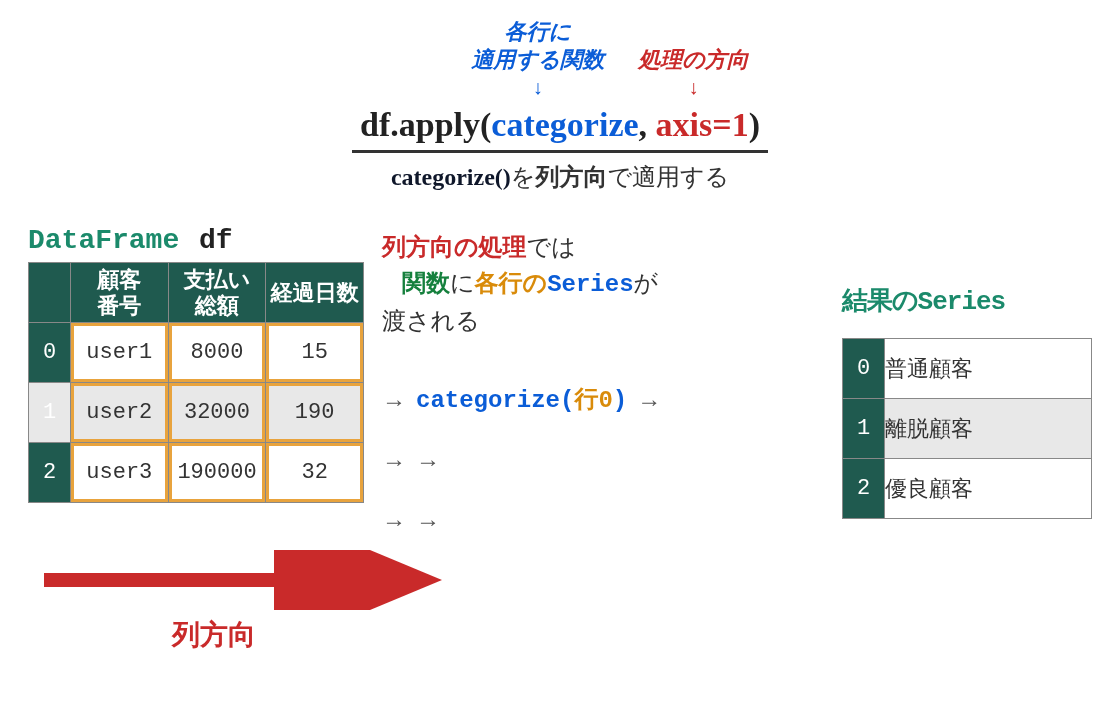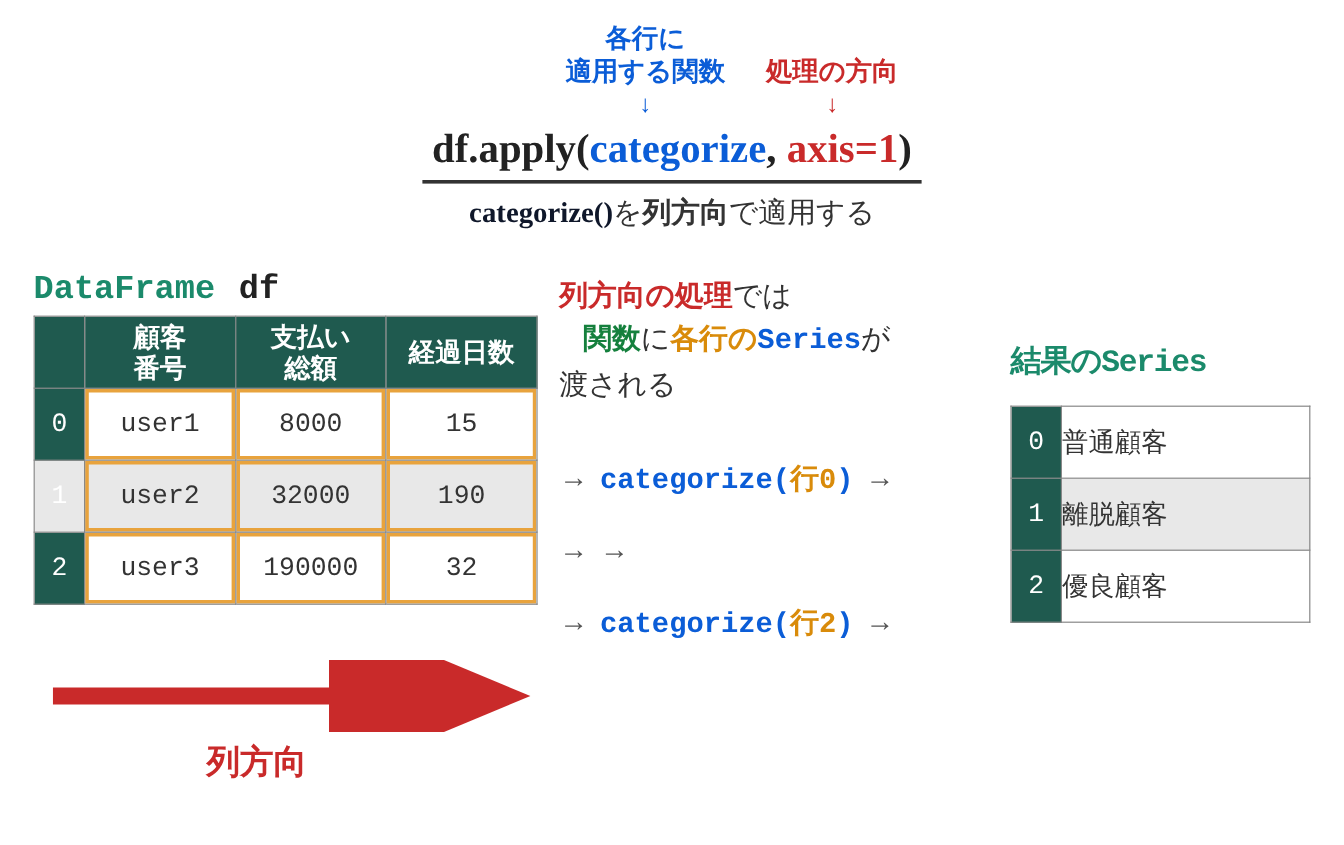--- a/index.html
+++ b/index.html
@@ -6,36 +6,36 @@
 body {
   font-family: "Hiragino Sans", "Meiryo", sans-serif;
   background: #fff;
   width: 1120px;
   height: 704px;
   position: relative;
   color: #333;
 }
 .mono { font-family: Liberation Serif, serif; font-weight: bold; }
 .center-top { text-align: center; padding-top: 18px; }
-.anno-row { display: flex; justify-content: center; gap: 12px; font-size: 22px; font-weight: bold; }
+.anno-row { display: flex; justify-content: center; gap: 12px; font-size: 22px; font-weight: bold; font-style: italic; }
 .anno-col { display: flex; flex-direction: column; align-items: center; line-height: 1.25; }
 .anno-blue { color: #0b5dd7; }
 .anno-red { color: #c92a2a; }
 .arrow-down { font-size: 20px; margin-top: 2px; }
 .code-line { font-size: 34px; font-weight: bold; margin-top: 6px; display: inline-block; padding: 0 8px 6px; border-bottom: 3px solid #333; }
 .code-black { color: #222; }
 .code-blue { color: #0b5dd7; }
 .code-red { color: #c92a2a; }
 .sub-line { font-size: 24px; margin-top: 8px; color: #333; }
 .sub-line .mono { color: #0f172a; font-size: 24px; }
 .sub-line .em { color: #333; font-weight: bold; }
 
 .main { display: flex; align-items: flex-start; padding: 30px 28px 0 28px; gap: 18px; position: relative; }
 
-.df-block { width: 420px; }
+.df-block { width: 336px; }
 .df-title { font-size: 28px; font-weight: bold; margin-bottom: 6px; }
 .df-title .t1 { color: #1b8a6b; font-family: "Courier New", monospace; }
 .df-title .t2 { color: #222; font-family: "Courier New", monospace; margin-left: 12px; }
 
 table.df { border-collapse: collapse; width: 100%; table-layout: fixed; }
 table.df th, table.df td { border: 1px solid #888; font-size: 22px; text-align: center; height: 60px; }
 table.df th { background: #1f5a4f; color: #fff; font-weight: bold; line-height: 1.15; }
 table.df th.idx, table.df td.idx { background: #1f5a4f; color: #fff; width: 42px; font-family: "Courier New", monospace; }
 table.df th.corner { background: #1f5a4f; width: 42px; }
 table.df td { background: #fff; font-family: "Courier New", monospace; }
@@ -150,23 +150,20 @@
         <span class="name">categorize</span><span class="paren">(</span><span class="arg"><span>行</span><span>0</span></span><span class="paren">)</span>
       </span>
       <span class="arr">→</span>
     </div>
     <div class="call-row">
       <span class="arr">→</span>
       <span class="arr">→</span>
     </div>
     <div class="call-row">
       <span class="arr">→</span>
-      <span class="fn">
-        <span class="name">categorize</span><span class="paren">(</span><span class="arg"><span>行</span><span>2</span></span><span class="paren">)</span>
-      </span>
       <span class="arr">→</span>
     </div>
   </div>
 
   <div class="res-block">
     <div class="res-title">
       <span>結果の</span><span class="m">Series</span>
     </div>
     <table class="res">
       <tbody>

